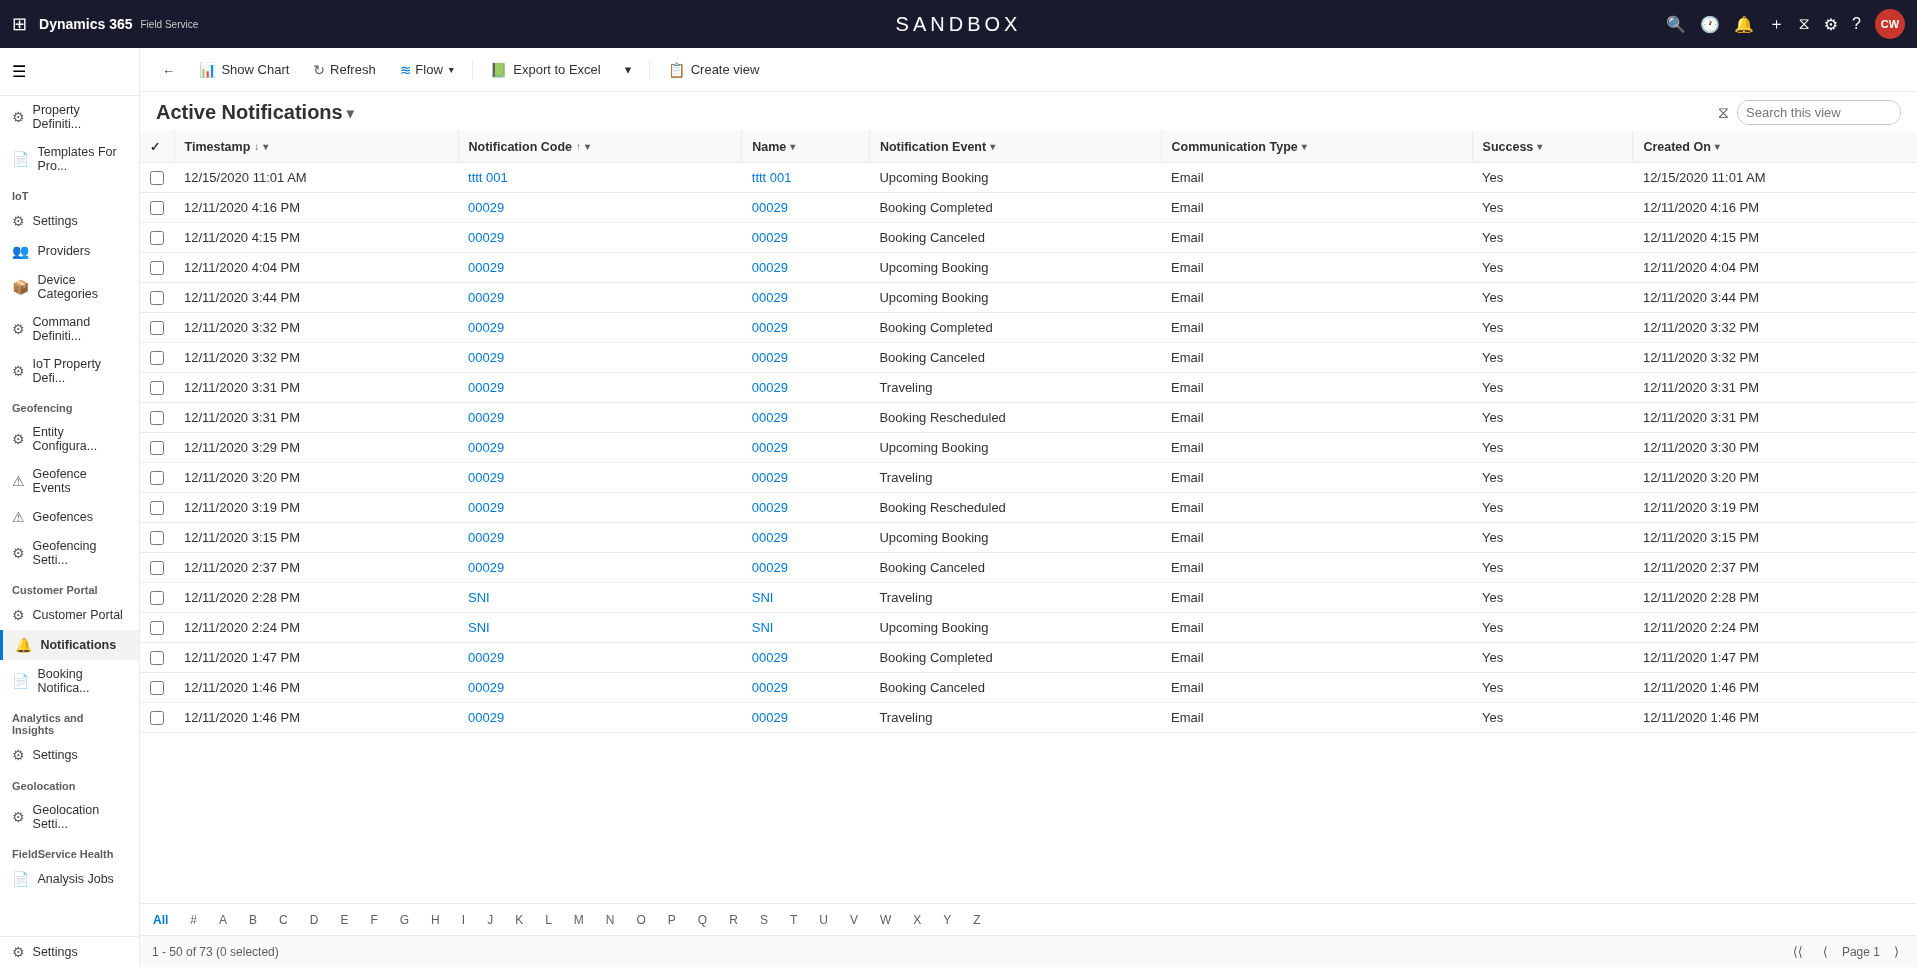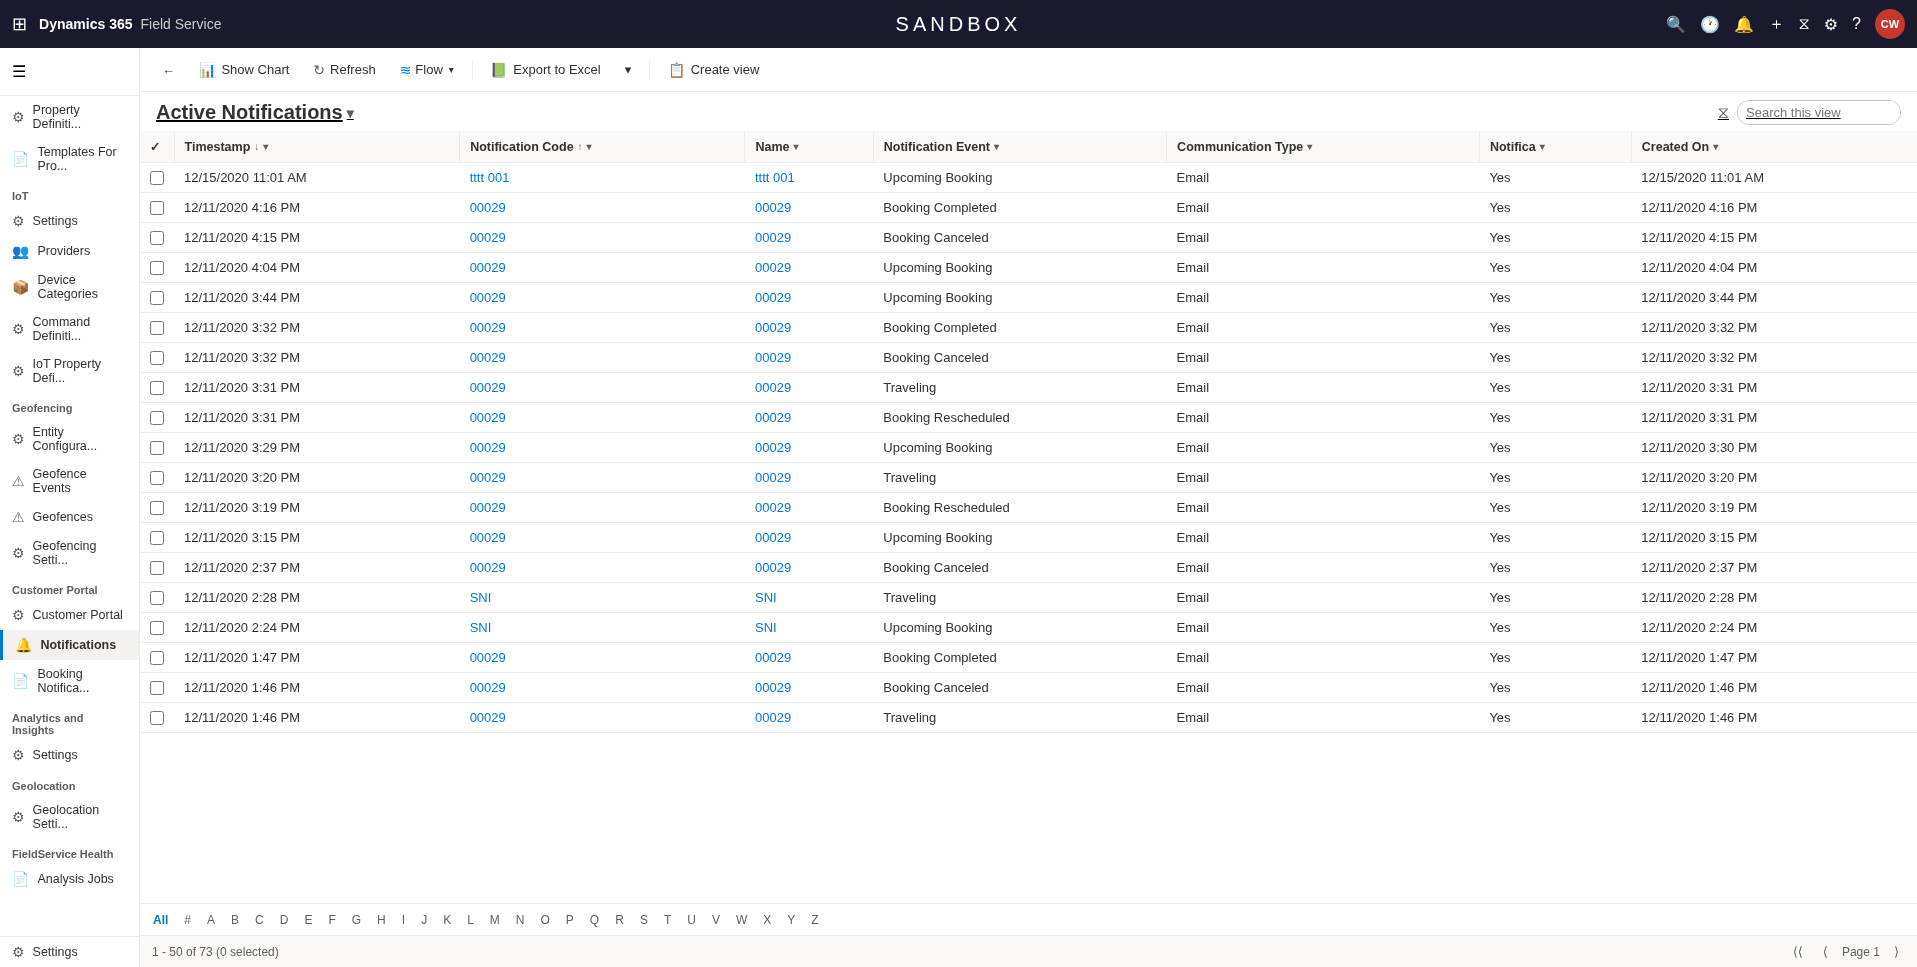--- a/index.html
+++ b/index.html
@@ -19,21 +19,21 @@
       position: absolute;
       left: 50%;
       transform: translateX(-50%);
       color: white;
       font-size: 20px;
       font-weight: 300;
       letter-spacing: 4px;
     }
     .topbar-apps-icon { color: white; font-size: 18px; margin-right: 12px; cursor: pointer; }
     .topbar-brand { color: white; font-size: 14px; font-weight: 600; }
-    .topbar-module { color: #ccc; font-size: 14px; margin-left: 8px; }
+    .topbar-module { color: #ccc; font-size: 10px; margin-left: 8px; }
     .topbar-right { margin-left: auto; display: flex; align-items: center; gap: 14px; color: white; font-size: 16px; }
     .topbar-right span { cursor: pointer; }
     .topbar-avatar {
       width: 30px; height: 30px; border-radius: 50%;
       background: #c8372d; color: white; font-size: 11px;
       display: flex; align-items: center; justify-content: center;
       cursor: pointer; font-weight: 600;
     }
 
     
@@ -125,21 +125,20 @@
     .flow-chevron { font-size: 10px; margin-left: 2px; }
 
     
     .grid-header-bar {
       display: flex;
       align-items: center;
       padding: 8px 16px 6px 16px;
       background: #fff;
       flex-shrink: 0;
       gap: 8px;
-      text-decoration: underline;
     }
     .view-title {
       font-size: 20px;
       font-weight: 600;
       color: #323130;
       display: flex;
       align-items: center;
       gap: 4px;
     }
     .view-title .chevron-icon { font-size: 14px; color: #605e5c; }
@@ -197,21 +196,21 @@
     .row-checkbox { width: 14px; height: 14px; cursor: pointer; }
 
     
     .alpha-bar {
       height: 32px;
       background: #fff;
       border-top: 1px solid #edebe9;
       display: flex;
       align-items: center;
       padding: 0 8px;
-      gap: 6px;
+      gap: 12px;
       flex-shrink: 0;
       overflow: hidden;
     }
     .alpha-char {
       font-size: 12px;
       color: #605e5c;
       padding: 0 5px;
       cursor: pointer;
       height: 100%;
       display: flex;
@@ -439,21 +438,21 @@
               </div>
             </th>
             <th>
               <div class="col-header">
                 <span>Communication Type</span>
                 <span class="filter-col-icon">▾</span>
               </div>
             </th>
             <th>
               <div class="col-header">
-                <span>Notifica</span>
+                <span>Success</span>
                 <span class="filter-col-icon">▾</span>
               </div>
             </th>
             <th>
               <div class="col-header">
                 <span>Created On</span>
                 <span class="filter-col-icon">▾</span>
               </div>
             </th>
           </tr>

